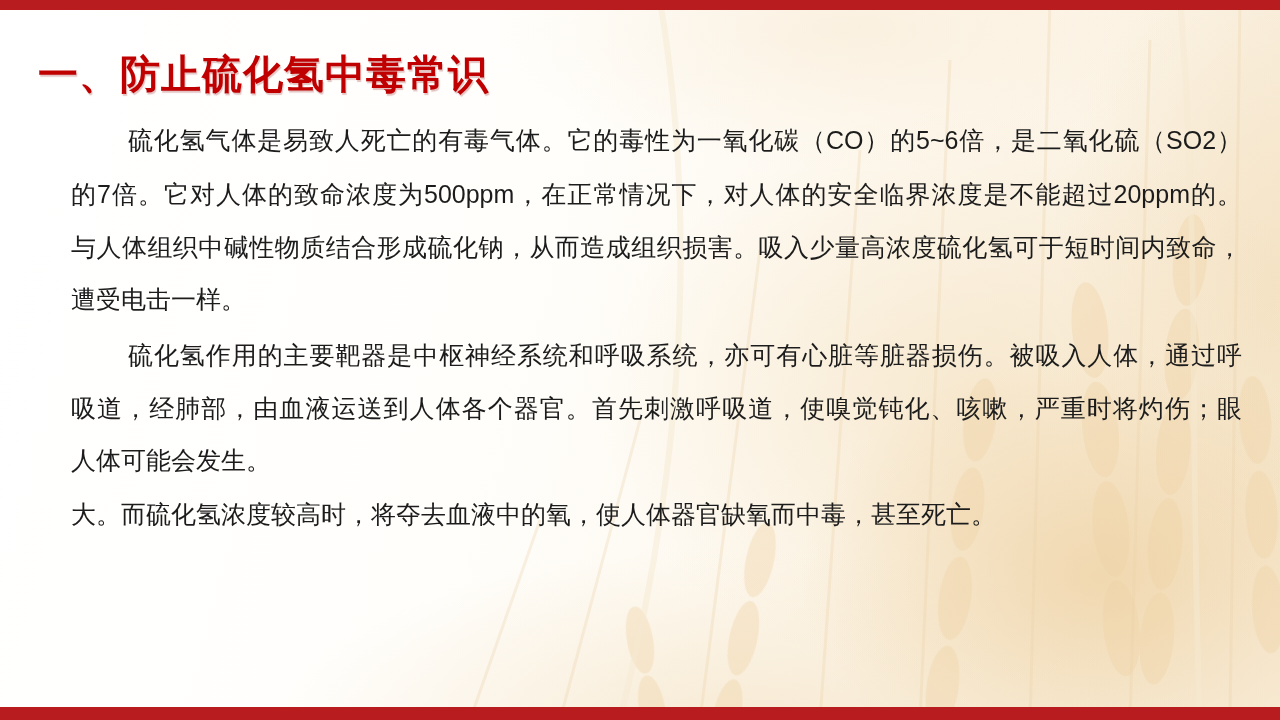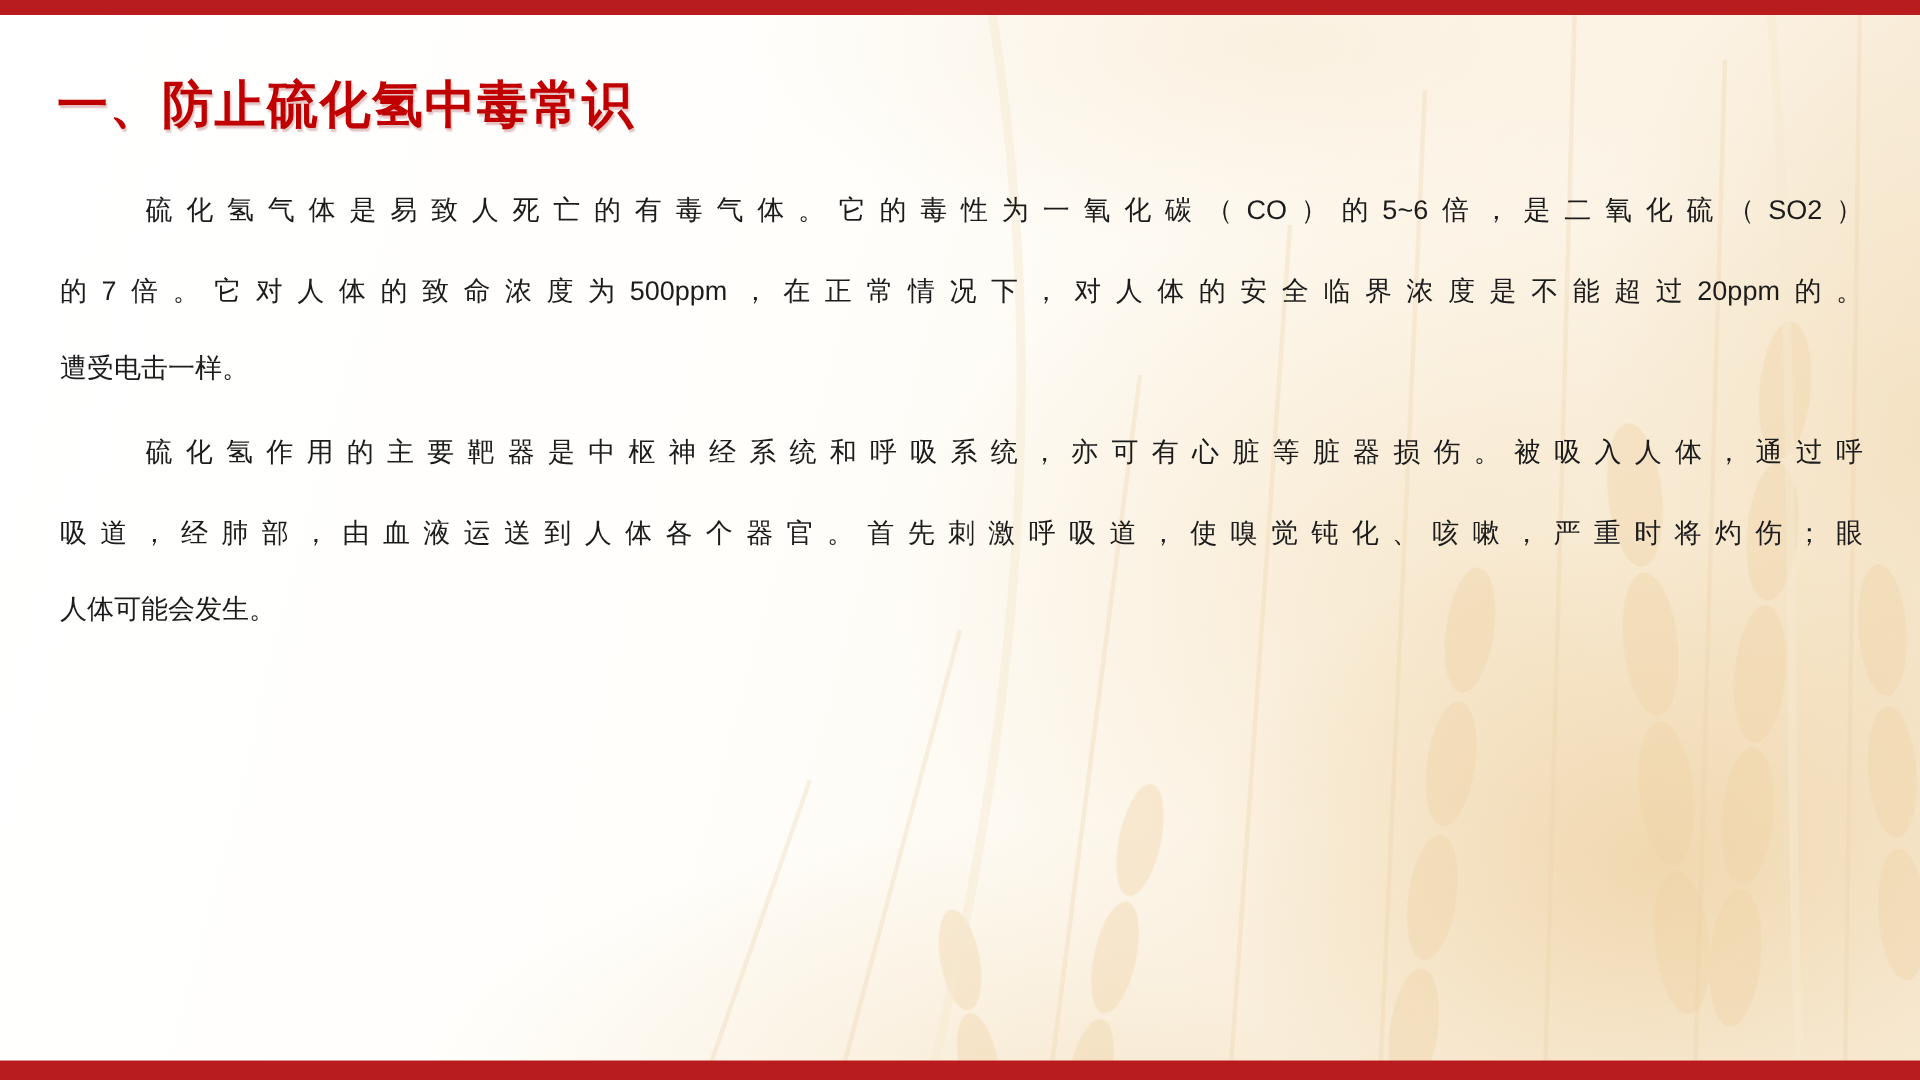--- a/index.html
+++ b/index.html
@@ -31,37 +31,38 @@
   .topbar{
     position:absolute;left:0;top:0;width:100%;height:10px;
     background:var(--bar);
   }
   .bottombar{
     position:absolute;left:0;bottom:0;width:100%;height:13px;
     background:var(--bar);
   }
   .title{
     position:absolute;left:38px;top:52px;
-    font-size:34px;line-height:1.1;
+    font-size:40px;line-height:1.1;
     font-weight:800;
     color:var(--accent);
     letter-spacing:1px;
     text-shadow:1px 2px 1px rgba(140,20,20,0.25);
     white-space:nowrap;
   }
   .body{
     position:absolute;left:40px;right:38px;top:114px;
   }
   .body-line{
     height:53.7px;line-height:53.7px;
-    font-size:18px;color:var(--ink);
+    font-size:25px;color:var(--ink);
     white-space:nowrap;
     text-align:justify;
     text-align-last:justify;
     overflow:visible;
+    margin-left:31px;
   }
   .body-line.indent{padding-left:57px;}
   .body-line.last{text-align-last:left;font-family:Liberation Mono, monospace;}
 </style>
 </head>
 <body>
 
 <div id="slide">
 
   <div class="wheat-base"></div>
@@ -119,19 +120,21 @@
   </svg>
 
   <div class="topbar"></div>
   <div class="bottombar"></div>
 
   <div class="title">一、防止硫化氢中毒常识</div>
 
   <div class="body">
       <div class="body-line indent">硫化氢气体是易致人死亡的有毒气体。它的毒性为一氧化碳（CO）的5~6倍，是二氧化硫（SO2）</div>
       <div class="body-line">的7倍。它对人体的致命浓度为500ppm，在正常情况下，对人体的安全临界浓度是不能超过20ppm的。</div>
+      <div class="body-line">与人体组织中碱性物质结合形成硫化钠，从而造成组织损害。吸入少量高浓度硫化氢可于短时间内致命，</div>
       <div class="body-line last">遭受电击一样。</div>
       <div class="body-line indent">硫化氢作用的主要靶器是中枢神经系统和呼吸系统，亦可有心脏等脏器损伤。被吸入人体，通过呼</div>
       <div class="body-line">吸道，经肺部，由血液运送到人体各个器官。首先刺激呼吸道，使嗅觉钝化、咳嗽，严重时将灼伤；眼</div>
       <div class="body-line last">人体可能会发生。</div>
+      <div class="body-line last">大。而硫化氢浓度较高时，将夺去血液中的氧，使人体器官缺氧而中毒，甚至死亡。</div>
     </div>
 
 </div>
 
 </body></html>

